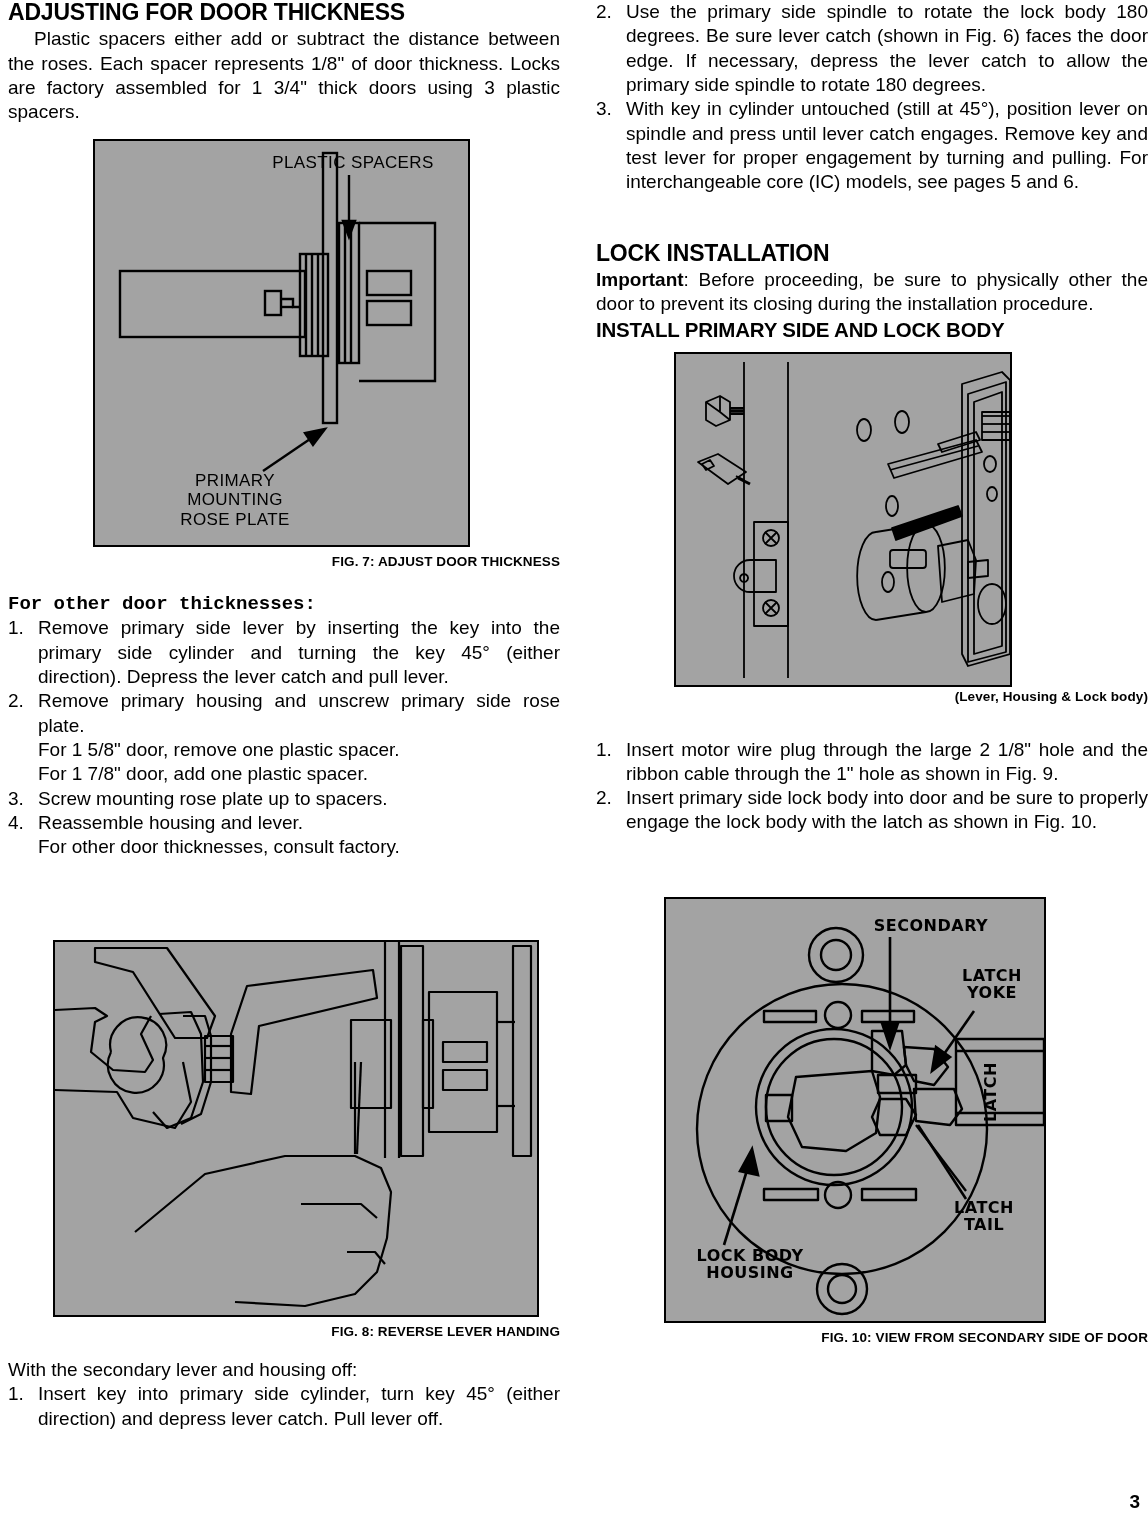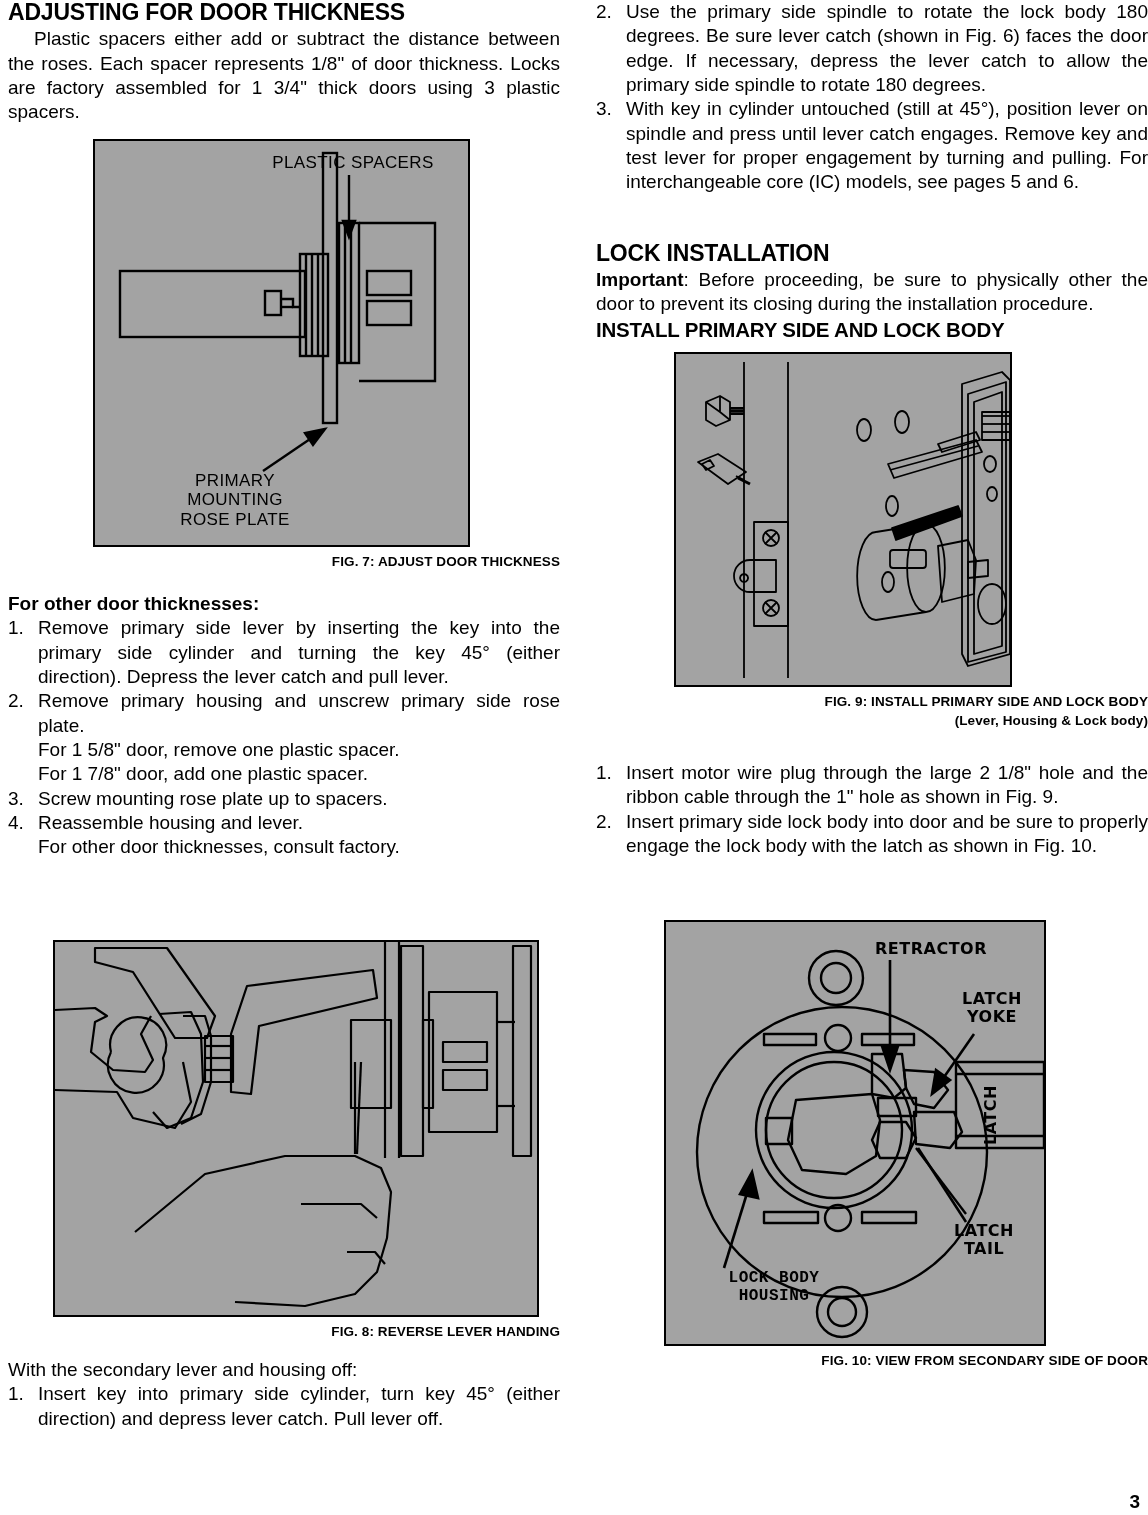--- a/index.html
+++ b/index.html
@@ -79,20 +79,21 @@
   }
   ol.numlist > li .sub {
     display: block;
     text-align: left;
   }
   .lead-in {
     font-size: 19px;
     font-weight: bold;
     line-height: 1.28;
     margin: 0;
+    font-family: Liberation Mono, monospace;
   }
   .fig-caption {
     font-size: 13.5px;
     font-weight: bold;
     text-align: right;
     line-height: 1.3;
     margin: 6px 0 0 0;
     letter-spacing: 0.1px;
   }
   .fig-box {
@@ -353,21 +354,20 @@
           <rect x="306" y="58" width="28" height="28"></rect>
           <ellipse cx="314" cy="110" rx="6" ry="8"></ellipse>
           <ellipse cx="316" cy="140" rx="5" ry="7"></ellipse>
           <ellipse cx="316" cy="250" rx="14" ry="20"></ellipse>
           <line x1="306" y1="62" x2="334" y2="62"></line>
           <line x1="306" y1="70" x2="334" y2="70"></line>
           <line x1="306" y1="78" x2="334" y2="78"></line>
         </g>
       </svg>
     </div>
-    <div class="fig-caption">FIG. 9:  INSTALL PRIMARY SIDE AND LOCK BODY</div>
     <div class="fig-caption" style="margin-top:1px">(Lever, Housing &amp; Lock body)</div>
 
     <div style="height:32px"></div>
 
     <ol class="numlist">
       <li>
         <span class="num">1.</span>
         <span>Insert motor wire plug through the large 2 1/8" hole and the ribbon cable through the 1" hole as shown in Fig. 9.</span>
       </li>
       <li>
@@ -429,27 +429,27 @@
 
         <g stroke="#000" stroke-width="2.6" fill="#000">
           <line x1="58" y1="346" x2="82" y2="268"></line>
           <polygon points="86,250 74,272 92,276"></polygon>
         </g>
 
         <g stroke="#000" stroke-width="2.6" fill="none">
           <line x1="252" y1="226" x2="300" y2="300"></line>
         </g>
       </svg>
-      <div class="fig-label-bold" style="left:200px;top:18px;width:130px;">RETRACTOR</div>
+      <div class="fig-label-bold" style="left:200px;top:18px;width:130px;">SECONDARY</div>
       <div class="fig-label-bold" style="left:280px;top:68px;width:92px;">LATCH
 YOKE</div>
       <div class="fig-label-bold vert" style="left:316px;top:160px;height:66px;">LATCH</div>
       <div class="fig-label-bold" style="left:270px;top:300px;width:96px;">LATCH
 TAIL</div>
-      <div class="fig-label-bold" style="left:28px;top:348px;width:160px;font-family:Liberation Mono, monospace;">LOCK BODY
+      <div class="fig-label-bold" style="left:4px;top:348px;width:160px;">LOCK BODY
 HOUSING</div>
     </div>
     <div class="fig-caption">FIG. 10:  VIEW FROM SECONDARY SIDE OF DOOR</div>
 
   </div>
 
   <div class="page-number">3</div>
 
 </div>
 

